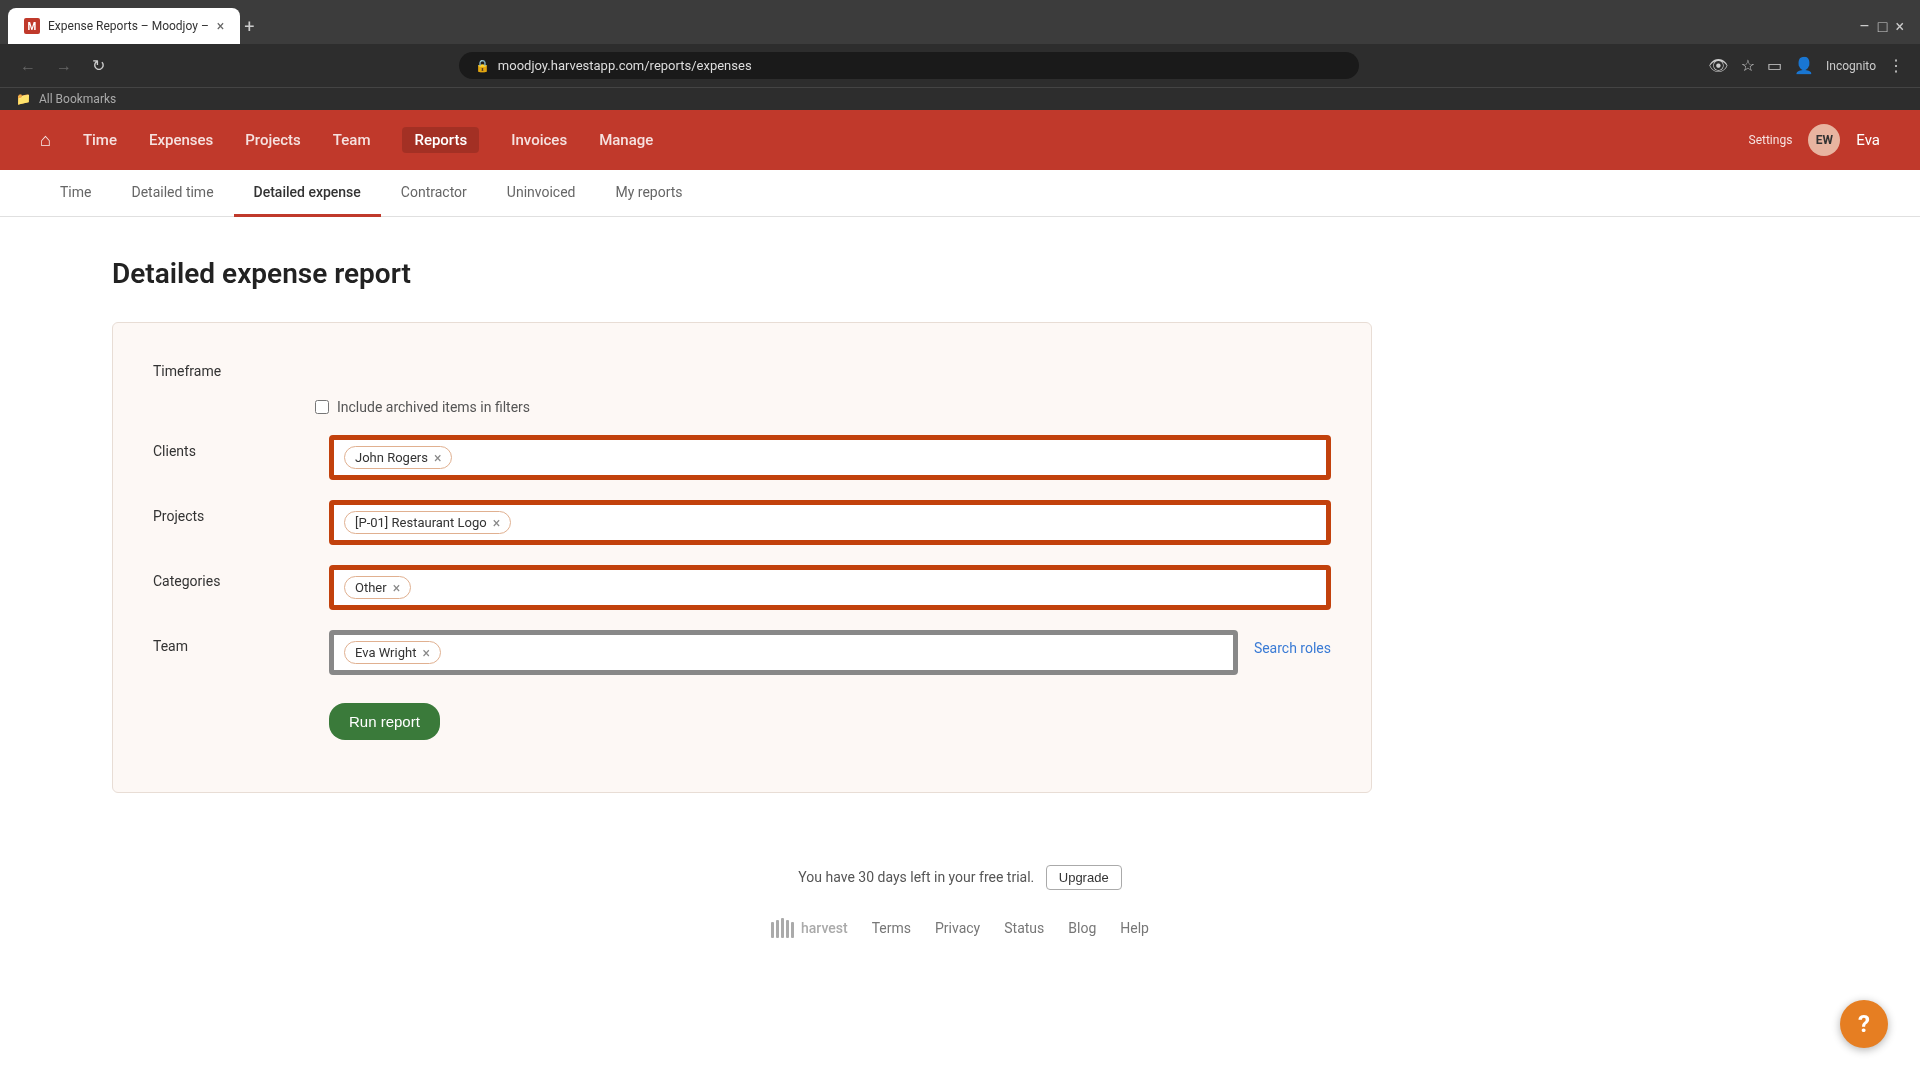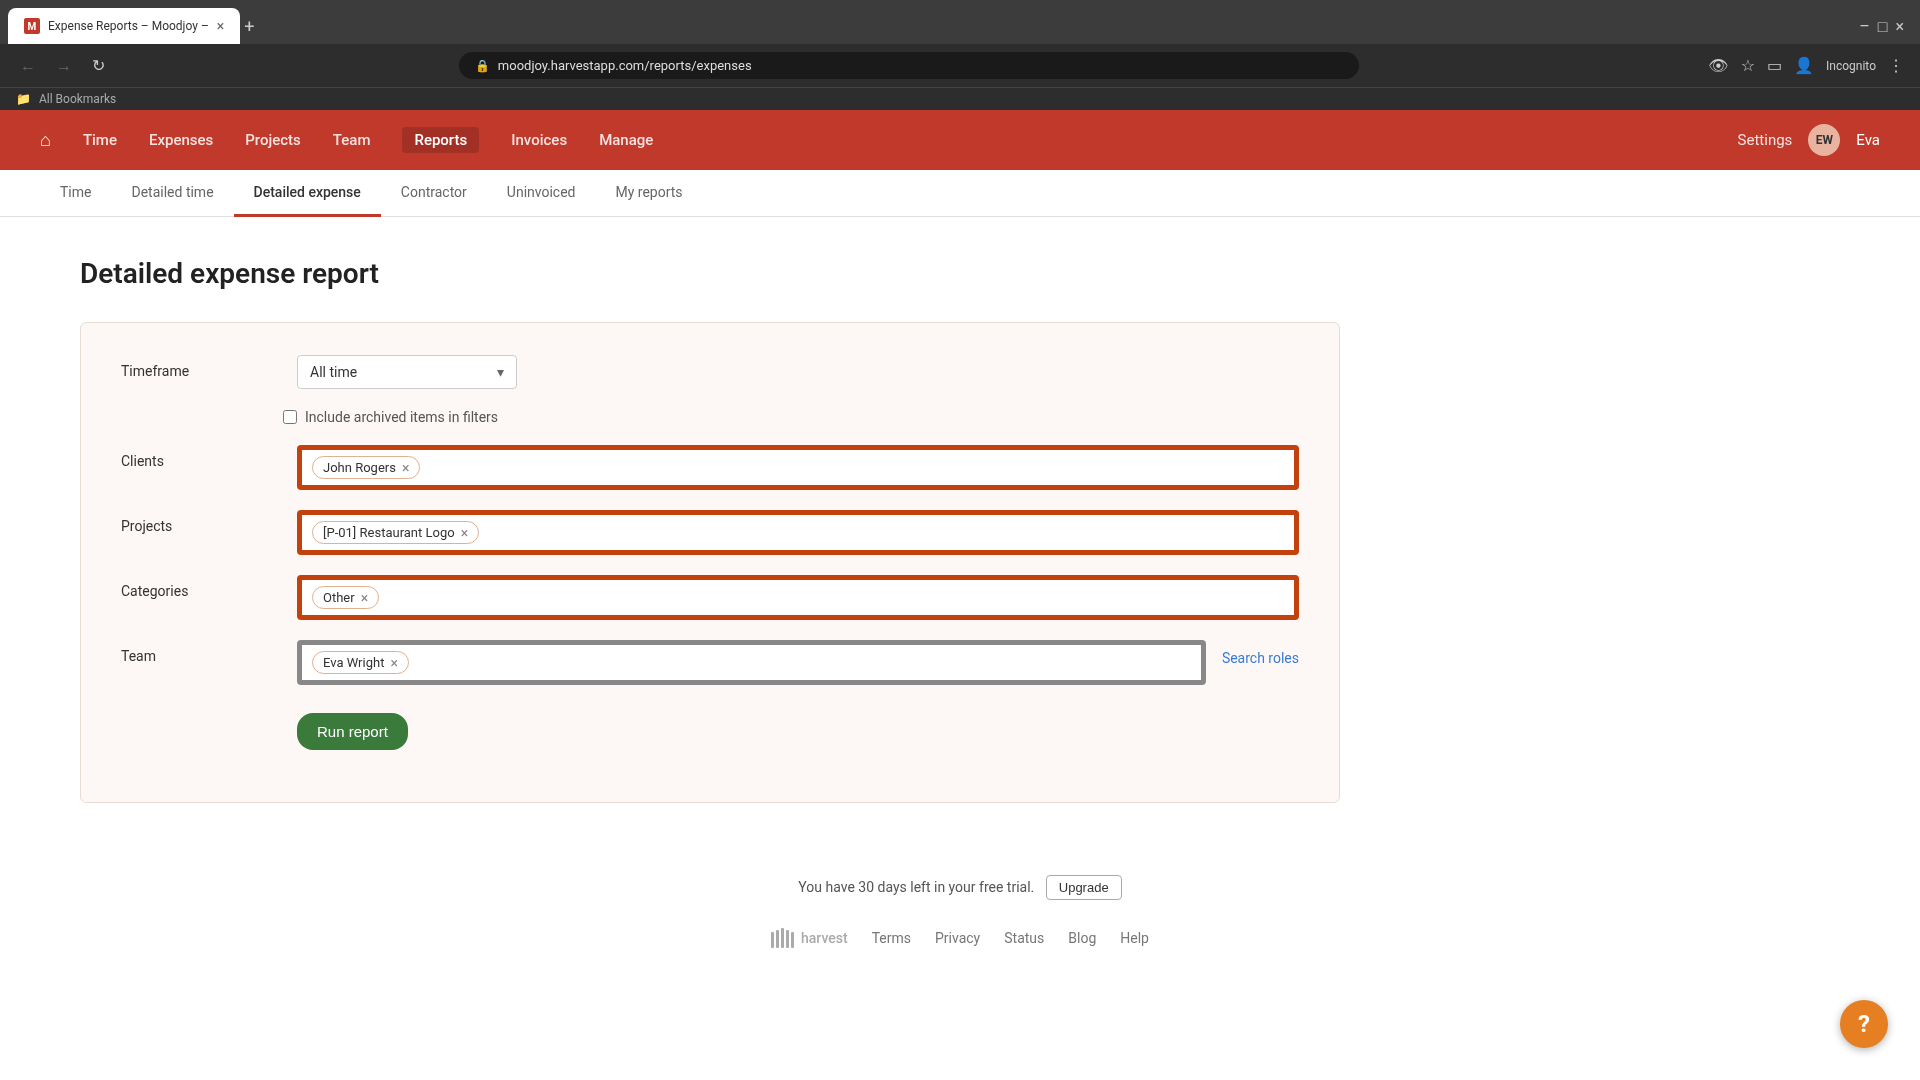--- a/index.html
+++ b/index.html
@@ -24,31 +24,31 @@
     .browser-toolbar-right { display: flex; align-items: center; gap: 12px; color: #ccc; font-size: 16px; }
     .incognito-label { font-size: 12px; color: #ccc; }
     .bookmarks-bar { background: #2d2d2d; padding: 4px 16px; border-top: 1px solid #444; font-size: 12px; color: #aaa; display: flex; align-items: center; gap: 8px; }
 
     
     .app-header { background: #c0392b; padding: 0 40px; display: flex; align-items: center; height: 60px; gap: 32px; }
     .app-header .home-icon { color: #fff; font-size: 18px; opacity: 0.9; cursor: pointer; }
     .nav-item { color: rgba(255,255,255,0.85); font-size: 15px; font-weight: 500; cursor: pointer; padding: 4px 0; text-decoration: none; }
     .nav-item.active { color: #fff; background: rgba(0,0,0,0.15); padding: 4px 12px; border-radius: 4px; }
     .header-right { margin-left: auto; display: flex; align-items: center; gap: 16px; }
-    .settings-link { color: rgba(255,255,255,0.85); font-size: 15px; cursor: pointer; }
+    .settings-link { color: rgba(255,255,255,0.85); font-size: 12px; cursor: pointer; }
     .user-avatar { width: 32px; height: 32px; border-radius: 50%; background: #e8b4a0; display: flex; align-items: center; justify-content: center; font-size: 12px; font-weight: bold; color: #333; }
     .user-name { color: #fff; font-size: 15px; cursor: pointer; }
 
     
     .sub-nav { border-bottom: 1px solid #e0e0e0; padding: 0 40px; display: flex; gap: 0; background: #fff; }
     .sub-nav-item { padding: 14px 20px; font-size: 14px; color: #666; cursor: pointer; border-bottom: 3px solid transparent; margin-bottom: -1px; text-decoration: none; }
     .sub-nav-item.active { color: #333; border-bottom-color: #c0392b; font-weight: 500; }
 
     
-    .main-content { padding: 40px 80px; background: #fff; min-height: 500px; }
+    .main-content { padding: 40px 112px; background: #fff; min-height: 500px; }
     .page-title { font-size: 28px; font-weight: 600; color: #222; margin-bottom: 32px; }
 
     
     .report-form { background: #fdf8f5; border: 1px solid #e8ddd5; border-radius: 6px; padding: 32px 40px; max-width: 1260px; }
 
     .form-row { display: flex; align-items: flex-start; gap: 46px; margin-bottom: 20px; }
     .form-label { width: 130px; font-size: 14px; color: #333; font-weight: 400; padding-top: 8px; flex-shrink: 0; }
     .form-control { flex: 1; }
 
     
@@ -153,26 +153,20 @@
   <a class="sub-nav-item">My reports</a>
 </div>
 
 <div class="main-content">
   <h1 class="page-title">Detailed expense report</h1>
 
   <div class="report-form">
 
     <div class="form-row">
       <div class="form-label">Timeframe</div>
-      <div class="form-control">
-        <div class="timeframe-select">
-          <span>All time</span>
-          <span class="chevron">▾</span>
-        </div>
-      </div>
     </div>
 
     <div class="checkbox-row">
       <input type="checkbox" id="archive-cb" style="">
       <label for="archive-cb">Include archived items in filters</label>
     </div>
 
     <div class="form-row">
       <div class="form-label">Clients</div>
       <div class="form-control">

